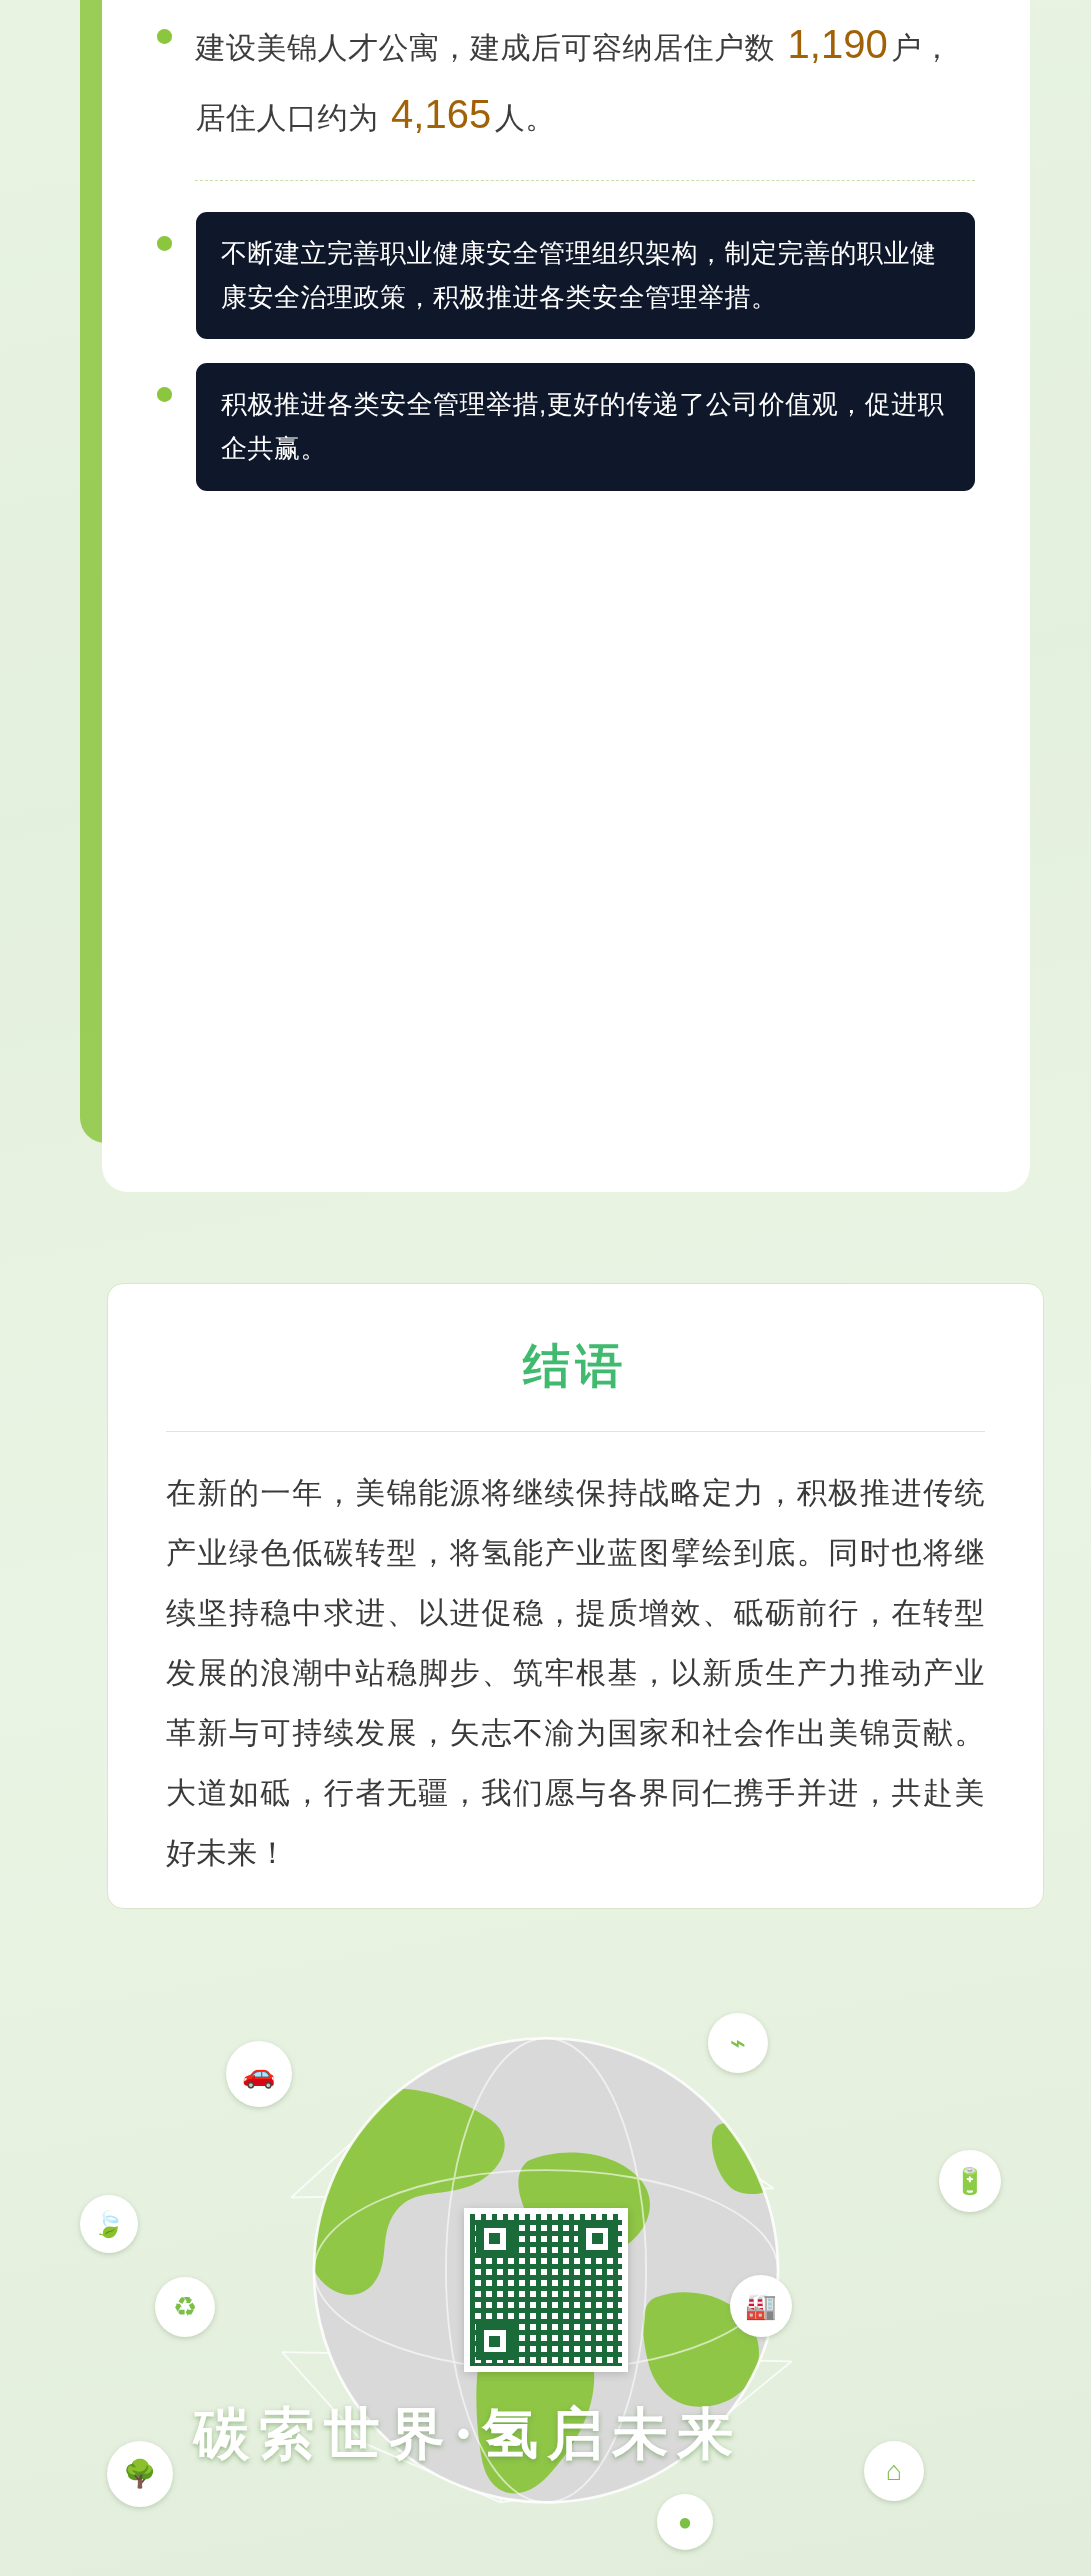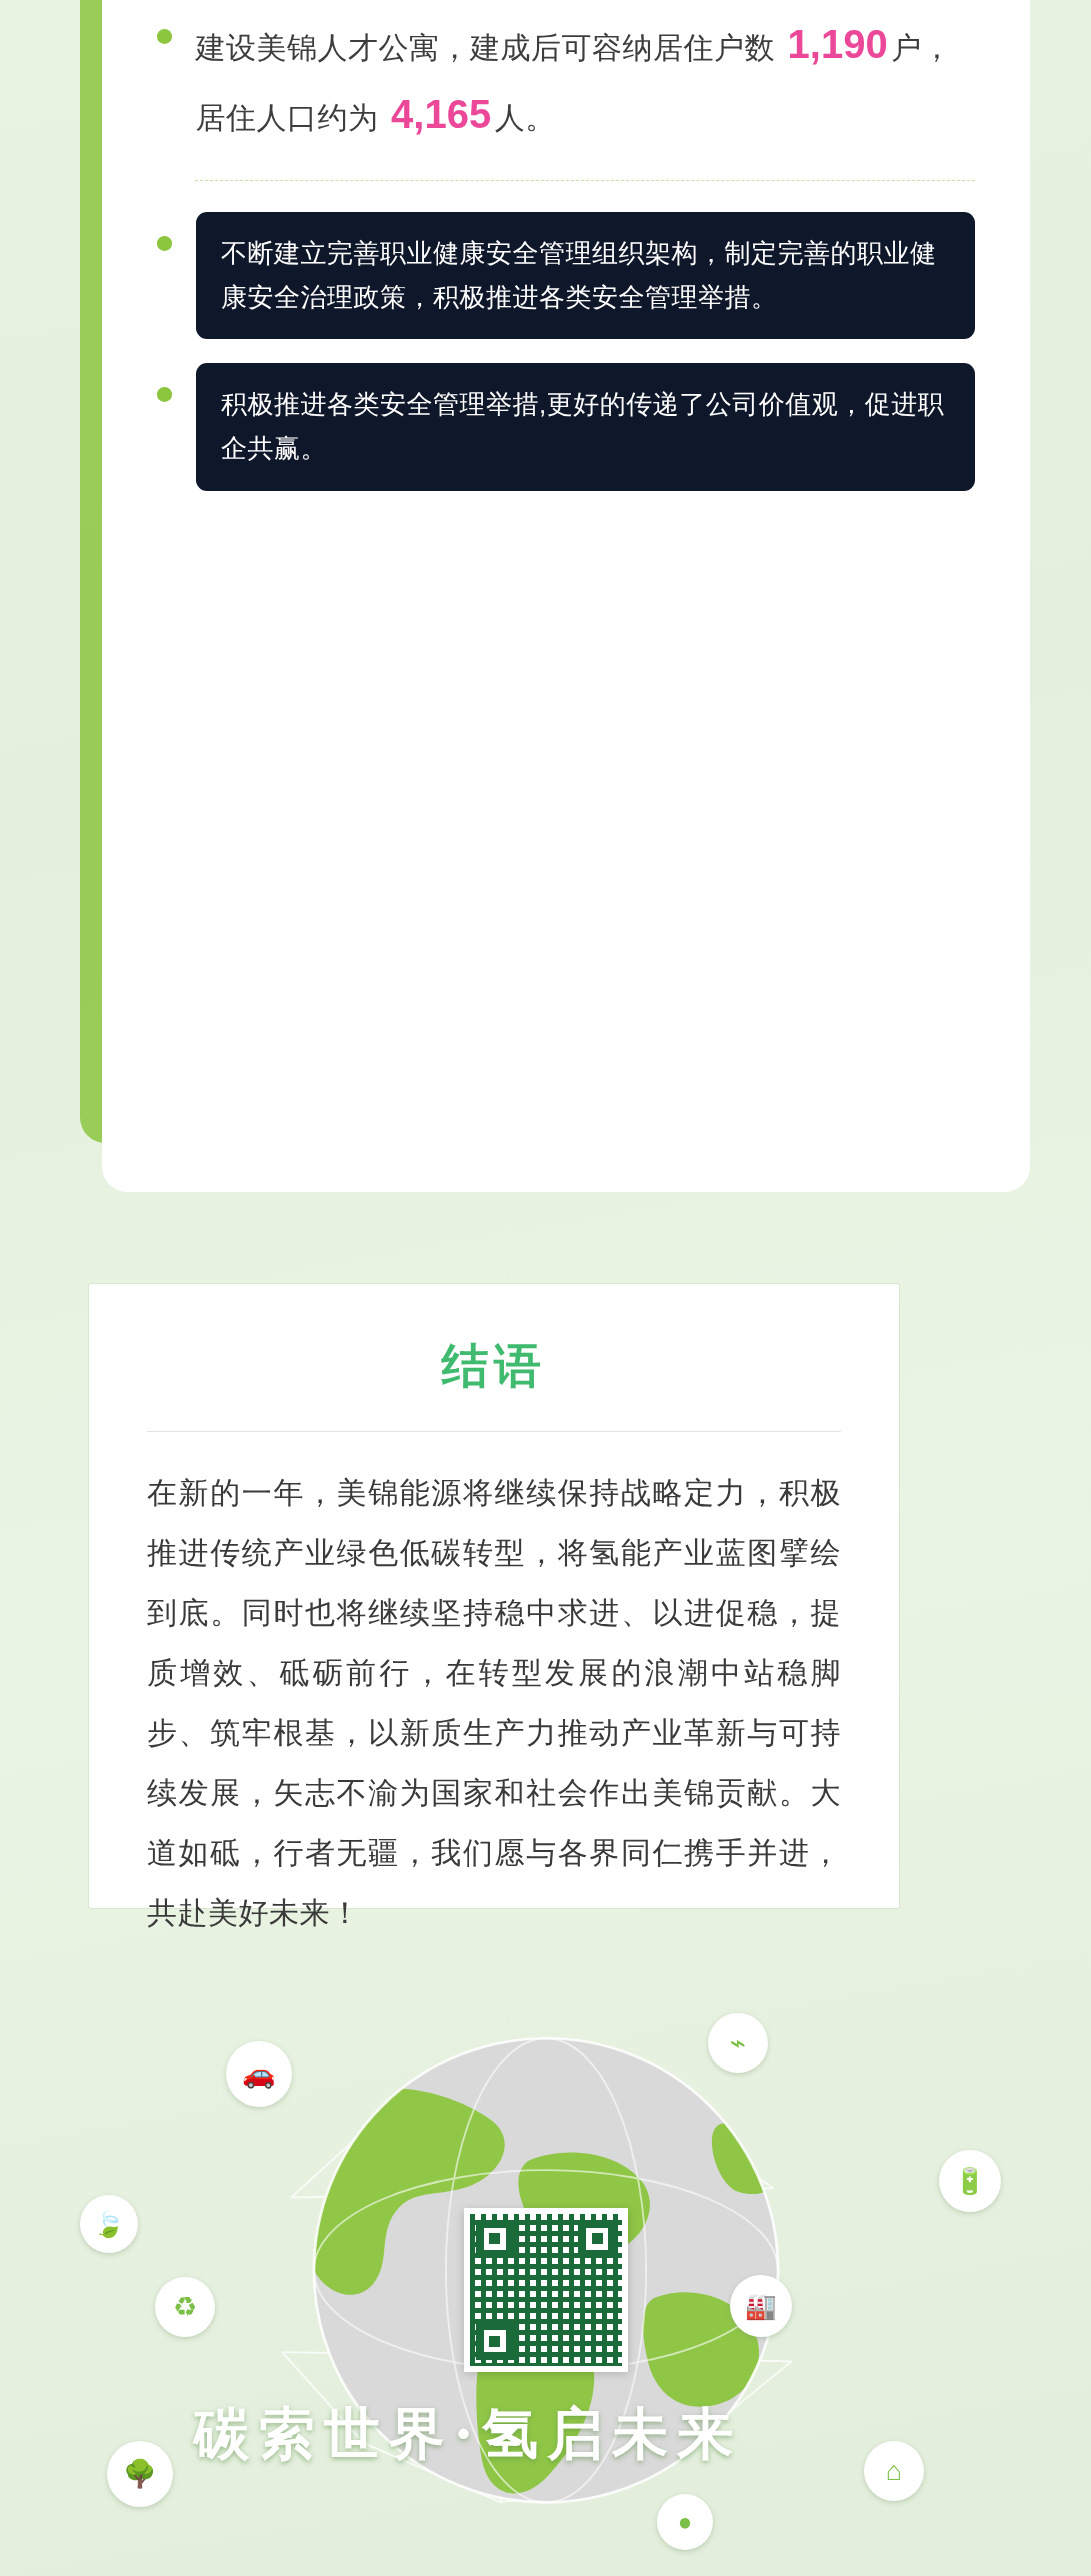--- a/index.html
+++ b/index.html
@@ -57,22 +57,22 @@
   }
   .dot.sm { margin-top: 24px; }
   .bullet-text {
     font-size: 30px;
     line-height: 1.75;
     color: #3d3d3d;
     letter-spacing: 0.5px;
     flex: 1;
   }
   .num {
-    color: #ec4899;
-    font-weight: bold;
+    color: #a16207;
+    font-weight: normal;
     font-size: 40px;
     letter-spacing: 0px;
     padding: 0 3.6px;
   }
   .num-lg {
     color: #8cc63f;
     font-weight: bold;
     font-size: 42px;
     padding: 0 2.7px;
   }
@@ -91,26 +91,26 @@
     line-height: 1.68;
     padding: 20px 25.5px;
     flex: 1;
     letter-spacing: 0.5px;
   }
   .green-box.one-line { padding: 24px 25.5px; }
 
   
   .card-conclusion {
     position: absolute;
-    left: 88px;
+    left: 107px;
     top: 1283px;
-    width: 812px;
+    width: 937px;
     height: 626px;
     background: #ffffff;
-    border-radius: 3px;
+    border-radius: 16px;
     border: 1.8px solid #d8e6cd;
     padding: 51px 58px;
   }
   .conclusion-title {
     text-align: center;
     font-size: 47px;
     font-weight: bold;
     color: #3fba6e;
     letter-spacing: 5.5px;
     margin-bottom: 33px;

